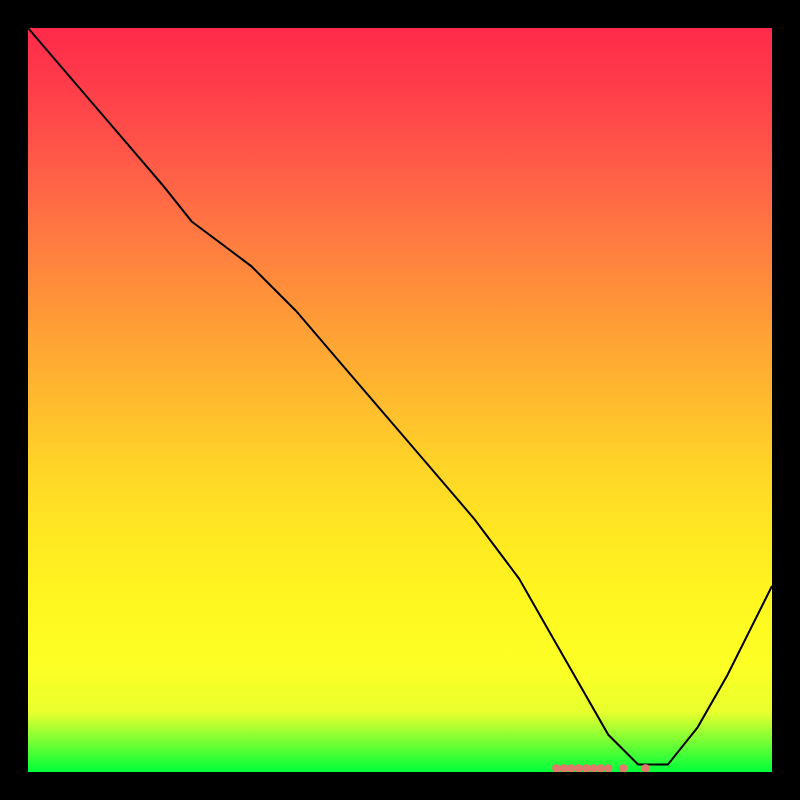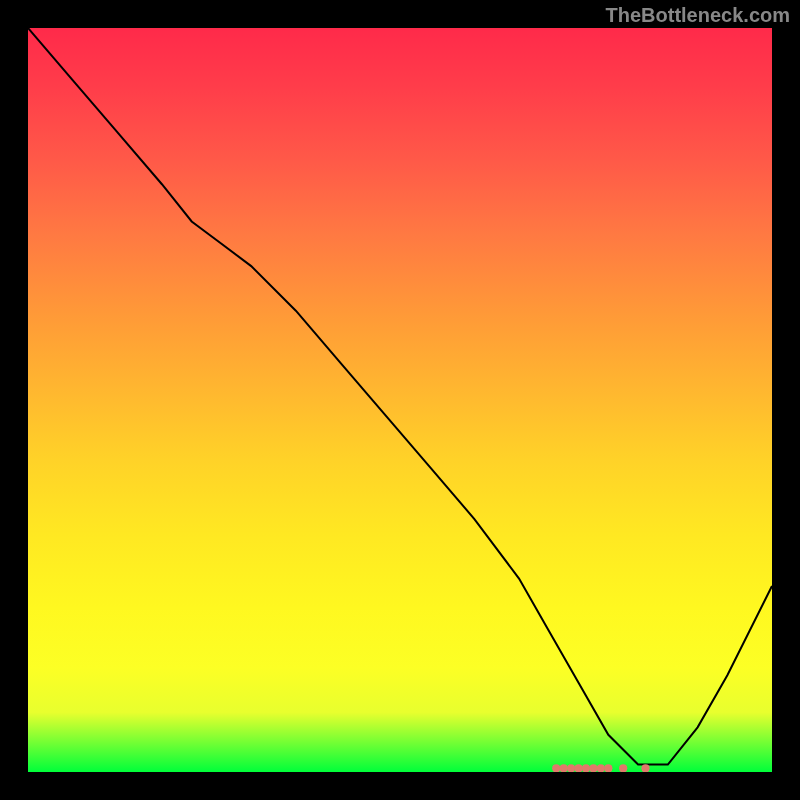--- a/index.html
+++ b/index.html
@@ -58,21 +58,20 @@
     left: 0;
     top: 0;
     width: 100%;
     height: 100%;
   }
 </style>
 </head>
 <body>
 
 <div class="container">
-  <div class="watermark">TheBottleneck.com</div>
   <div class="plot-area">
     <div class="gradient-bg"></div>
     <svg class="curve" viewBox="0 0 100 100" preserveAspectRatio="none">
       <path id="curve-path" fill="none" stroke="#000" stroke-width="2" vector-effect="non-scaling-stroke" d="M0.00 0.00 L6.00 7.00 L12.00 14.00 L18.00 21.00 L22.00 26.00 L26.00 29.00 L30.00 32.00 L36.00 38.00 L42.00 45.00 L48.00 52.00 L54.00 59.00 L60.00 66.00 L66.00 74.00 L70.00 81.00 L74.00 88.00 L78.00 95.00 L82.00 99.00 L86.00 99.00 L90.00 94.00 L94.00 87.00 L100.00 75.00 "></path>
       <g id="markers">
           <circle cx="71.00" cy="99.50" r="0.55" fill="#e07a6a"></circle>
           <circle cx="72.00" cy="99.50" r="0.55" fill="#e07a6a"></circle>
           <circle cx="73.00" cy="99.50" r="0.55" fill="#e07a6a"></circle>
           <circle cx="74.00" cy="99.50" r="0.55" fill="#e07a6a"></circle>
           <circle cx="75.00" cy="99.50" r="0.55" fill="#e07a6a"></circle>

